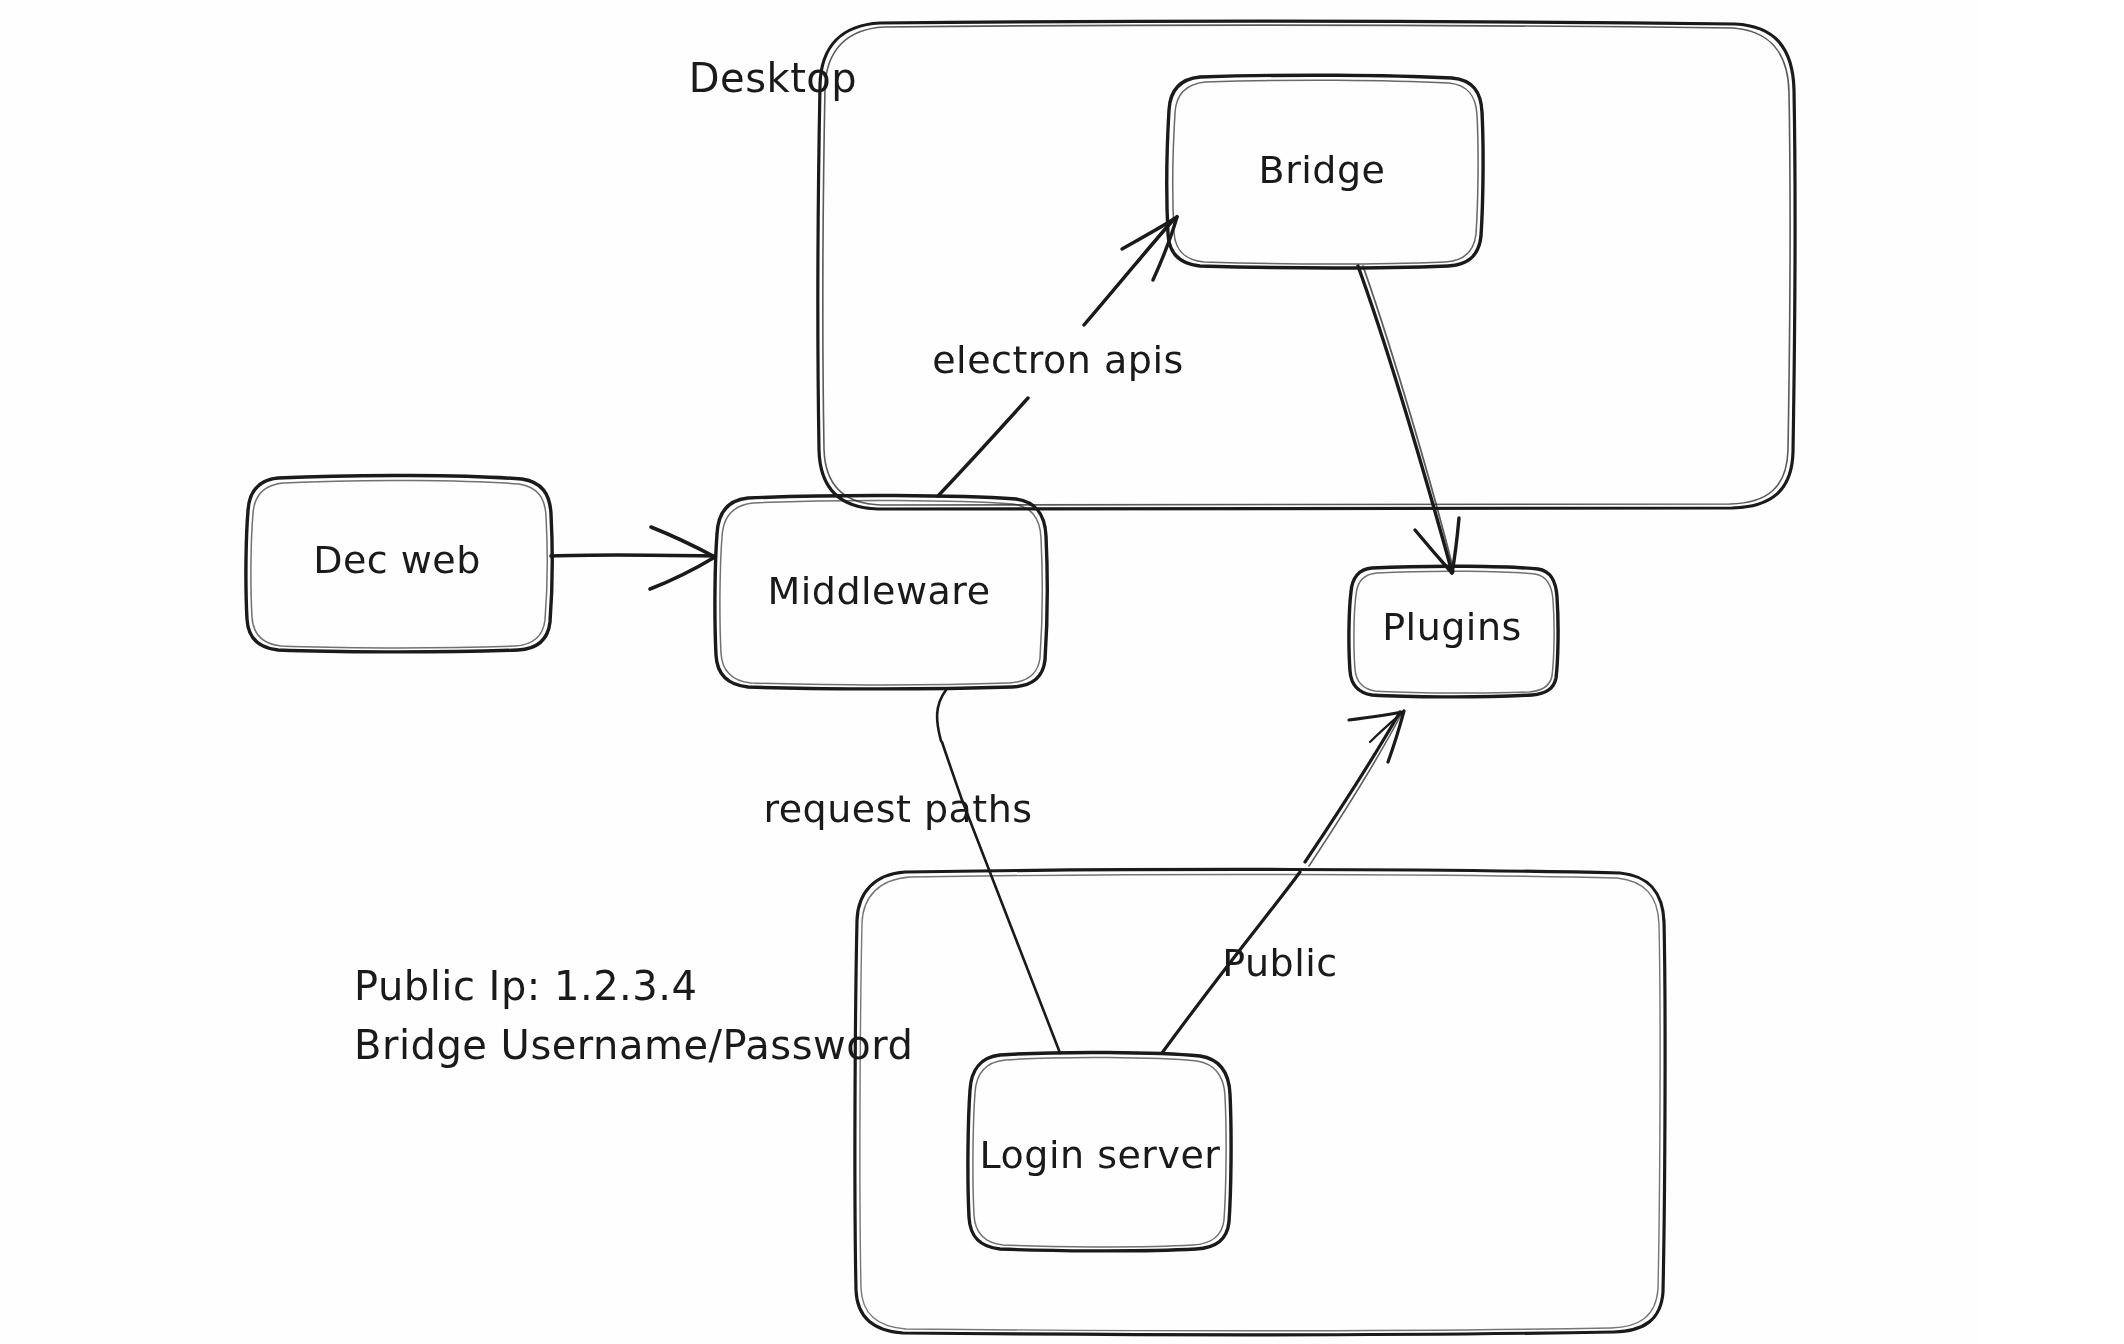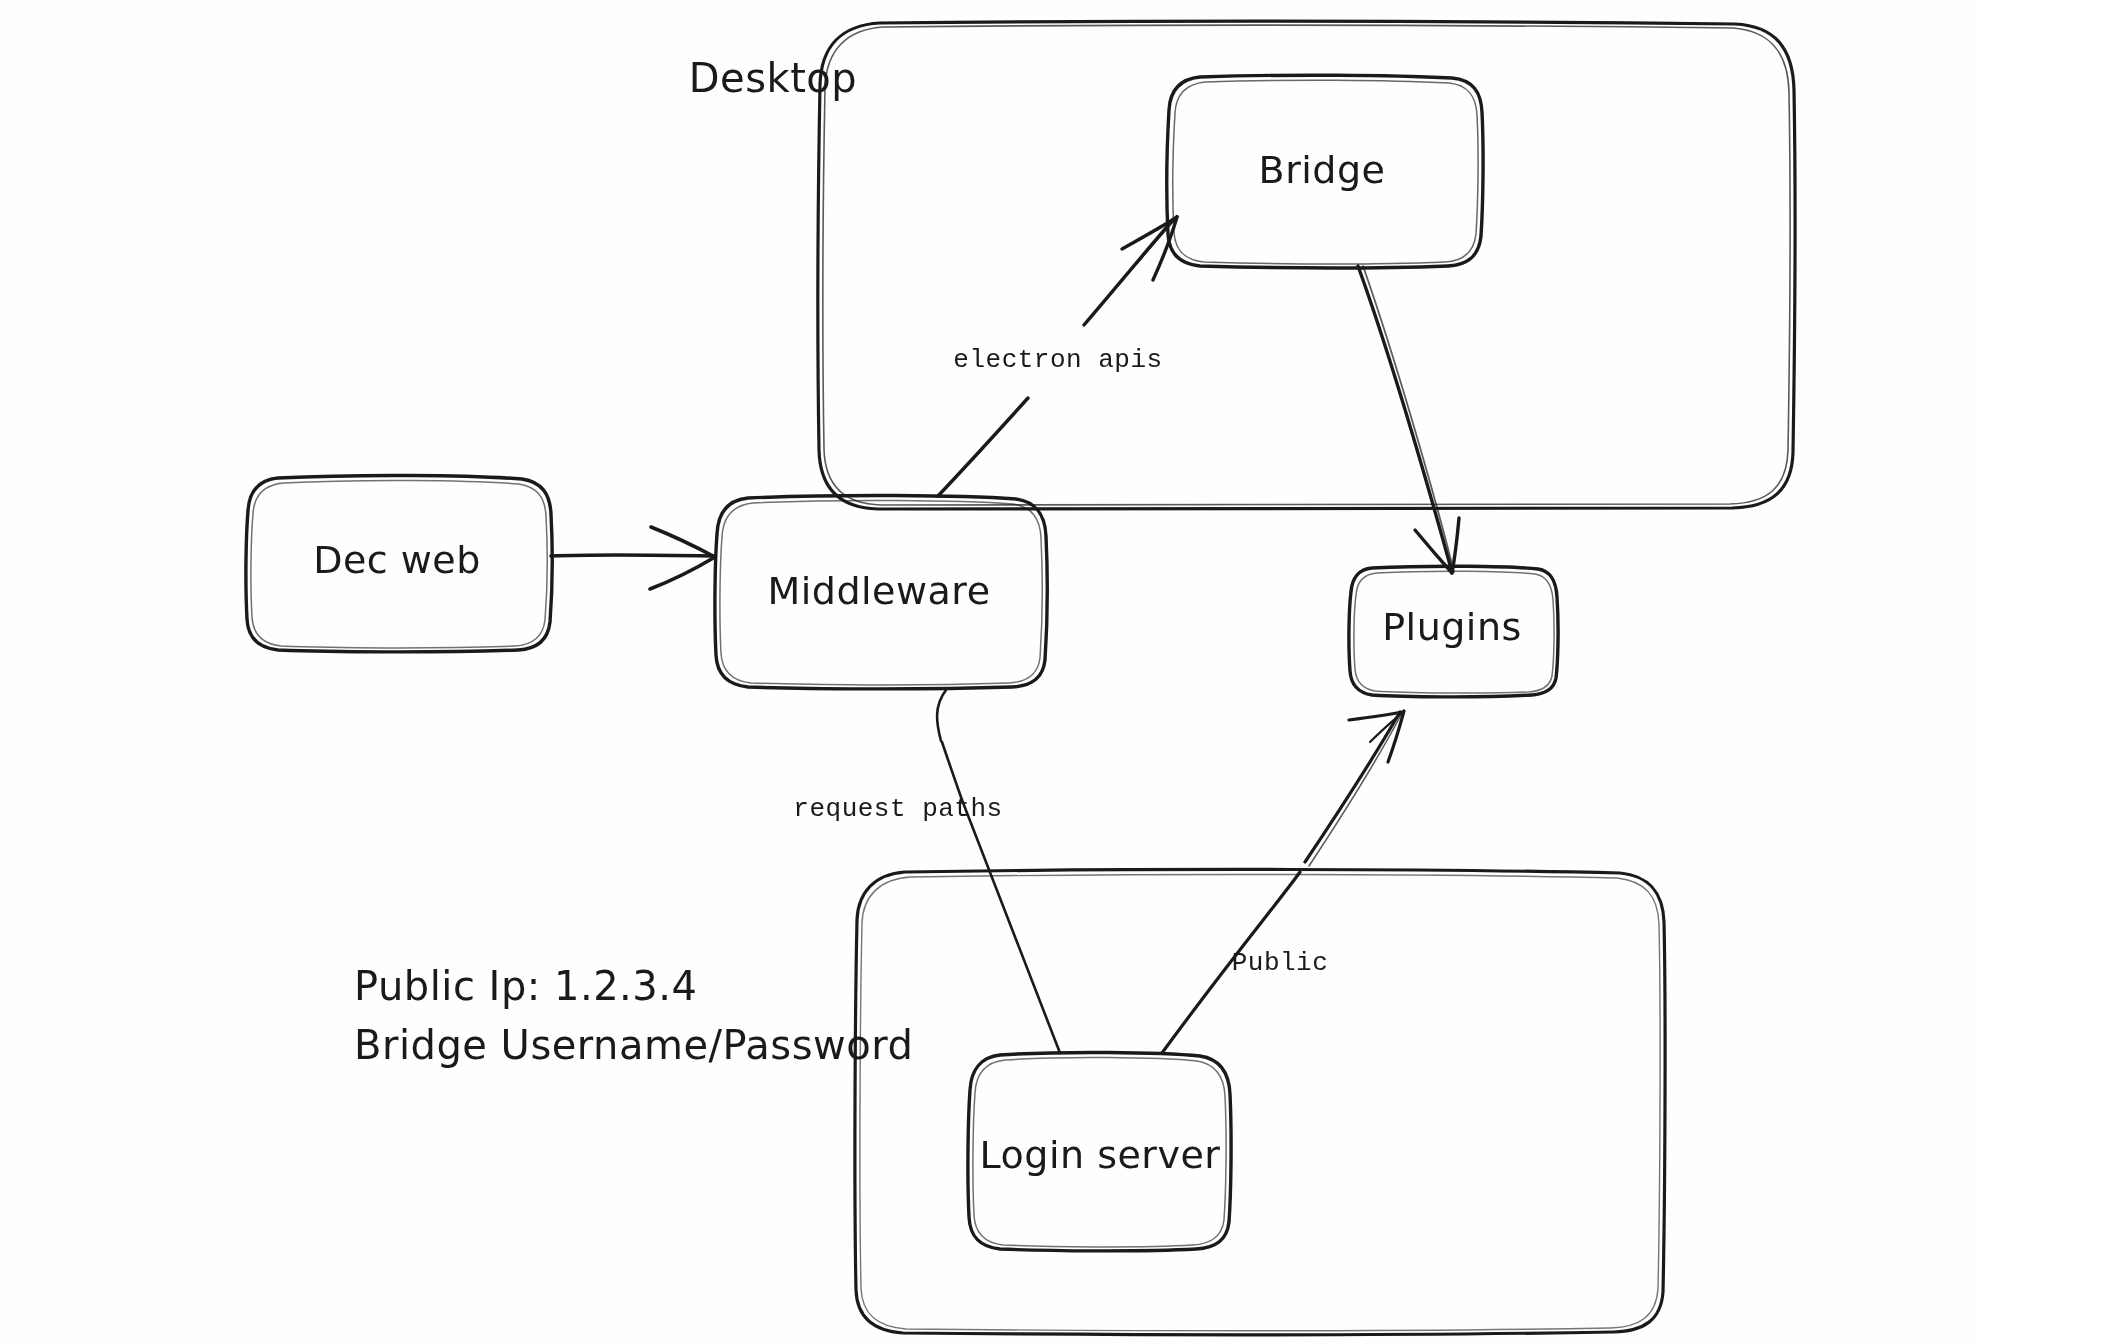--- a/index.html
+++ b/index.html
@@ -36,24 +36,23 @@
     font-size: 38px;
     text-align: right;
     transform: translate(-50%, -50%);
   }
   .group-label {
     font-size: 40px;
     text-align: center;
     transform: translate(-50%, -50%);
   }
   .edge-label {
-    font-size: 26px;
+    font-size: 38px;
     transform: translate(-50%, -50%);
     background: transparent;
-    font-family: Liberation Mono, monospace;
   }
   .note-line {
     font-size: 40px;
   }
   .hit {
     position: absolute;
     background: transparent;
   }
 </style>
 </head>

